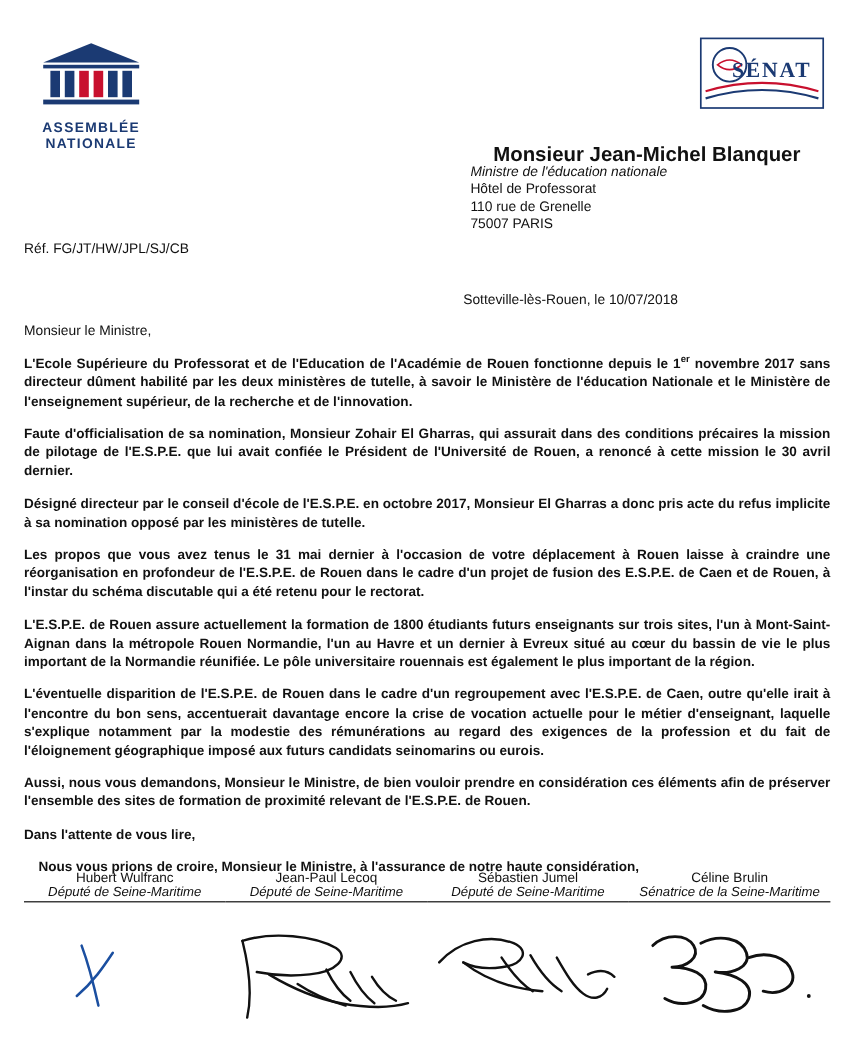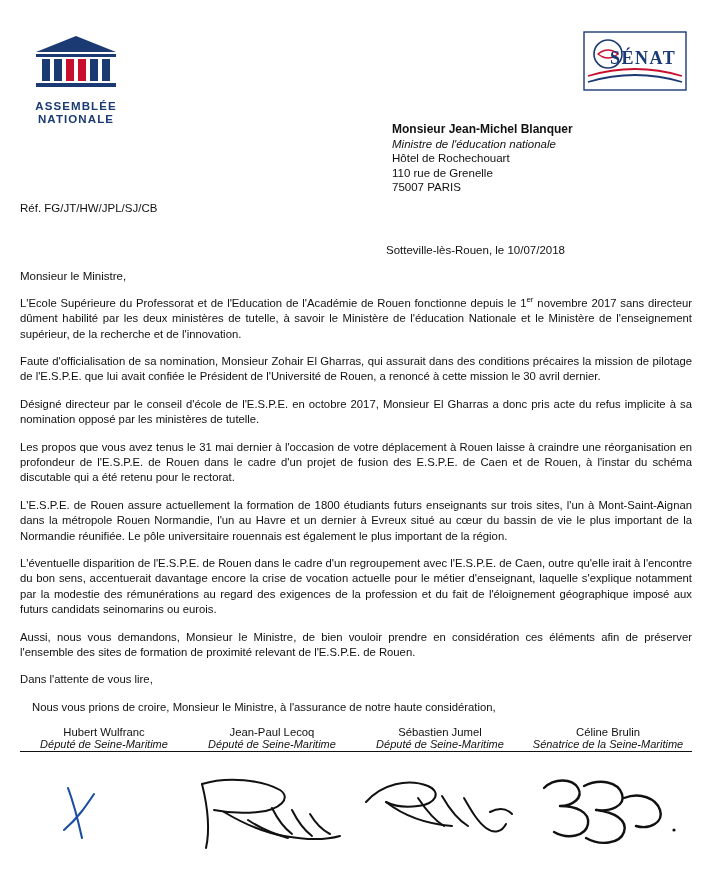--- a/index.html
+++ b/index.html
@@ -65,21 +65,22 @@
   
   .addressee {
     position: absolute;
     left: 392px;
     top: 122px;
     font-size: 11.5px;
     line-height: 14.5px;
   }
   .addressee .name {
     font-weight: 700;
-    font-size: 12px;
+    font-size: 17px;
+    margin-left: 19px;
   }
   .addressee .role {
     font-style: italic;
   }
 
   
   .ref {
     position: absolute;
     left: 20px;
     top: 202px;
@@ -110,20 +111,21 @@
     position: absolute;
     left: 20px;
     top: 292px;
     width: 672px;
     font-size: 11.3px;
     line-height: 15.4px;
     text-align: justify;
   }
   .body p {
     margin: 0 0 12px 0;
+    font-weight: bold;
   }
   .body p:last-child {
     margin-bottom: 0;
     padding-left: 12px;
   }
   sup {
     font-size: 8px;
     vertical-align: super;
   }
 
@@ -207,21 +209,21 @@
         <path d="M8 46 q47 -14 94 0" fill="none" stroke="#c8102e" stroke-width="1.8"></path>
         <path d="M8 52 q47 -14 94 0" fill="none" stroke="#1b3a73" stroke-width="1.8"></path>
       </svg>
       <div class="senat-word" style="position:absolute; left:30px; top:18px;">SÉNAT</div>
     </div>
   </div>
 
   <div class="addressee">
     <div class="name">Monsieur Jean-Michel Blanquer</div>
     <div class="role">Ministre de l'éducation nationale</div>
-    <div>Hôtel de Rochechouart</div>
+    <div>Hôtel de Professorat</div>
     <div>110 rue de Grenelle</div>
     <div>75007 PARIS</div>
   </div>
 
   <div class="ref">Réf. FG/JT/HW/JPL/SJ/CB</div>
   <div class="place-date">Sotteville-lès-Rouen, le 10/07/2018</div>
 
   <div class="salutation">Monsieur le Ministre,</div>
 
   <div class="body">

